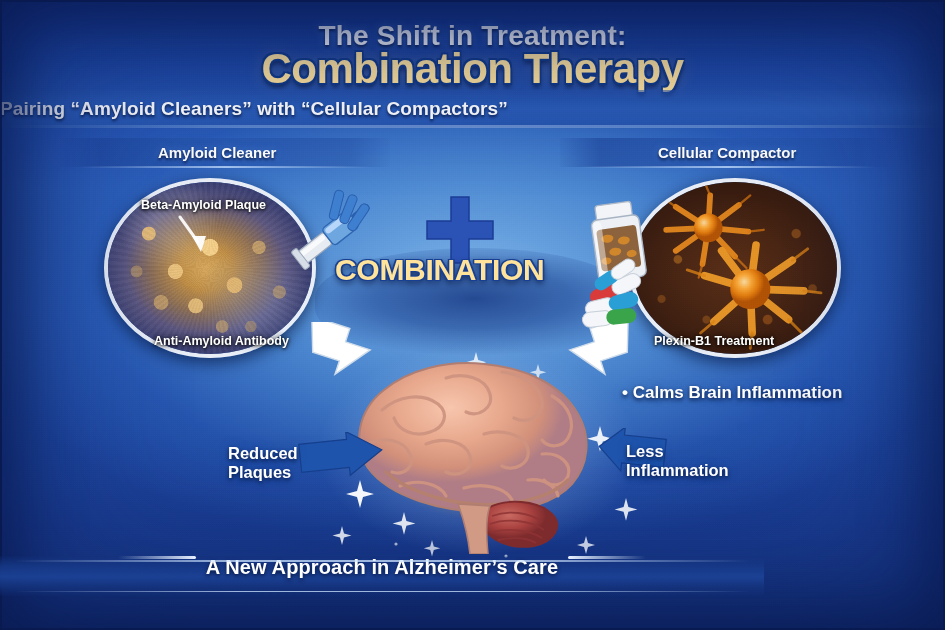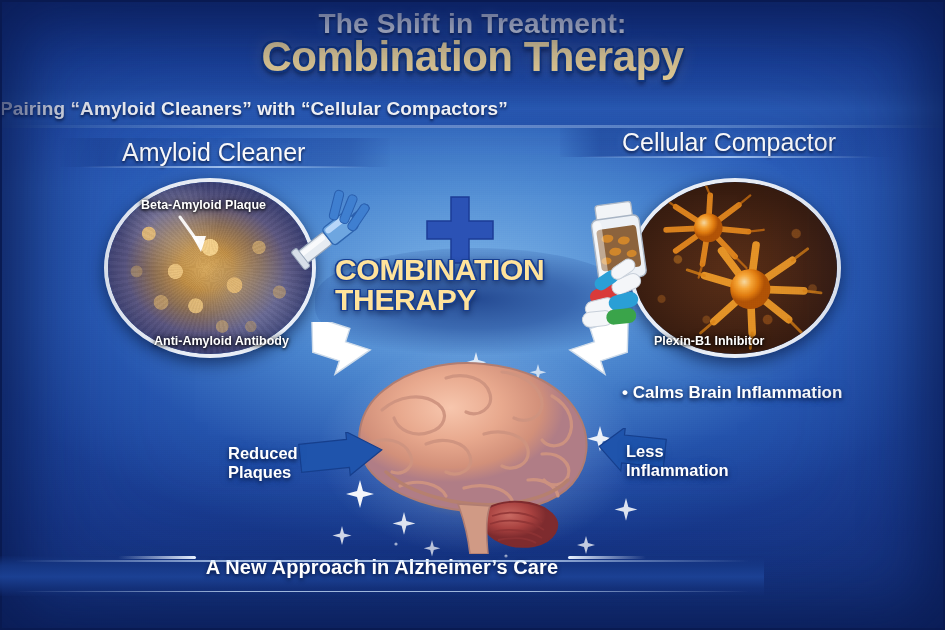--- a/index.html
+++ b/index.html
@@ -42,21 +42,21 @@
     position:absolute; top:0; left:0; width:945px; height:128px;
     background:linear-gradient(180deg,#17398f 0%, #1c45a0 45%, #2a5bb6 100%);
     text-align:center;
   }
   .title-wrap:after{
     content:""; position:absolute; left:0; right:0; bottom:0; height:3px;
     background:linear-gradient(90deg, rgba(150,195,245,0) 0%, rgba(175,210,250,.85) 25%, rgba(200,225,255,.95) 50%, rgba(175,210,250,.85) 75%, rgba(150,195,245,0) 100%);
   }
   .title-line1{
     font-size:28px; font-weight:bold; color:#ffffff; letter-spacing:.2px;
-    padding-top:9px; line-height:1.05;
+    padding-top:21px; line-height:1.05;
     text-shadow:0 2px 3px rgba(6,20,60,.85), 0 0 10px rgba(120,175,240,.45);
     font-family:"Liberation Sans", sans-serif;
     text-align:center;
   }
   .title-line2{
     font-size:42px; font-weight:bold; color:#ffe39b; line-height:1.02;
     margin-top:-2px; letter-spacing:-.5px;
     text-shadow: -1.6px -1.6px 0 #123a86, 1.6px -1.6px 0 #123a86, -1.6px 1.6px 0 #123a86, 1.6px 1.6px 0 #123a86,
                  0 4px 5px rgba(6,20,60,.8), 0 0 18px rgba(255,210,110,.25);
   }
@@ -73,25 +73,26 @@
   
   .sec-banner{
     position:absolute; height:29px; display:flex; align-items:center;
     background:linear-gradient(90deg, rgba(26,60,140,.05) 0%, rgba(30,70,155,.62) 12%, rgba(40,88,176,.72) 50%, rgba(30,70,155,.35) 88%, rgba(26,60,140,.02) 100%);
   }
   .sec-banner:after{
     content:""; position:absolute; left:6%; right:6%; bottom:-1px; height:2px;
     background:linear-gradient(90deg, rgba(175,210,250,0), rgba(195,222,255,.8), rgba(175,210,250,0));
   }
   .sec-banner span{
-    font-size:25px; font-weight:normal; color:#ffffff;
+    font-size:15px; font-weight:bold; color:#ffffff;
     text-shadow:0 2px 3px rgba(6,20,60,.9), 0 0 8px rgba(120,175,240,.4);
+    margin-left:36px;
   }
   #banner-left { left:60px;  top:138px; width:330px; padding-left:62px; }
-  #banner-right{ left:560px; top:128px; width:335px; padding-left:62px; }
+  #banner-right{ left:560px; top:138px; width:335px; padding-left:62px; }
 
   
   .photo-circle{
     position:absolute; border-radius:50%;
     border:4px solid #e9eef6;
     box-shadow:0 5px 16px rgba(5,18,58,.65), inset 0 0 22px rgba(10,25,70,.35);
     overflow:hidden;
   }
   #circle-left { left:104px; top:178px; width:212px; height:180px; }
   #circle-right{ left:629px; top:178px; width:212px; height:180px; }
@@ -327,21 +328,21 @@
               <path d="M56 2 L74 4"></path>
             <path d="M40 32 L54 46"></path>
               <path d="M2 46 L0 62"></path>
               <path d="M-38 34 L-52 46"></path>
           </g>
           <circle cx="0" cy="0" r="21" fill="url(#somaG)"></circle>
         </g>
       </g>
     </svg>
   </div>
-  <div class="circ-label" id="lbl-plexin">Plexin-B1 Inhibitor</div>
+  <div class="circ-label" id="lbl-plexin">Plexin-B1 Treatment</div>
 
   <svg id="pillbottle" viewBox="0 0 100 132">
     <g transform="rotate(-8 50 60)">
       <rect x="24" y="6" width="36" height="16" rx="3" fill="#f2f4f7" stroke="#aeb8c6" stroke-width="1.3"></rect>
       <rect x="18" y="20" width="48" height="62" rx="6" fill="#edf1f6" stroke="#a8b4c4" stroke-width="1.4"></rect>
       <rect x="22" y="30" width="40" height="42" rx="4" fill="#7a4a1c" opacity=".85"></rect>
       <g fill="#d88a2a" opacity=".9">
         <ellipse cx="32" cy="40" rx="6" ry="4"></ellipse>
           <ellipse cx="48" cy="44" rx="6" ry="4"></ellipse>
         <ellipse cx="38" cy="54" rx="6" ry="4"></ellipse>
@@ -369,21 +370,20 @@
       </g>
     </g>
   </svg>
 
   <svg id="plus-icon" viewBox="0 0 70 70">
     <path d="M26 2 H44 V26 H68 V44 H44 V68 H26 V44 H2 V26 H26 Z" fill="#2b52b5" stroke="#1c3d96" stroke-width="1.5"></path>
   </svg>
   <div id="center-glowband"></div>
   <div id="combo-text">
     <div class="l1">COMBINATION</div>
-    <div class="l2">THERAPY</div>
   </div>
 
   <div class="bullet" id="bullet-right">• Calms Brain Inflammation</div>
 
   <div id="brain-glow"></div>
   <svg id="sparkles" viewBox="0 0 360 250">
     <g fill="#ffffff">
       <g opacity=".95">
           <path d="M60 150 l3 11 11 3 -11 3 -3 11 -3 -11 -11 -3 11 -3 z"></path>
         </g>

